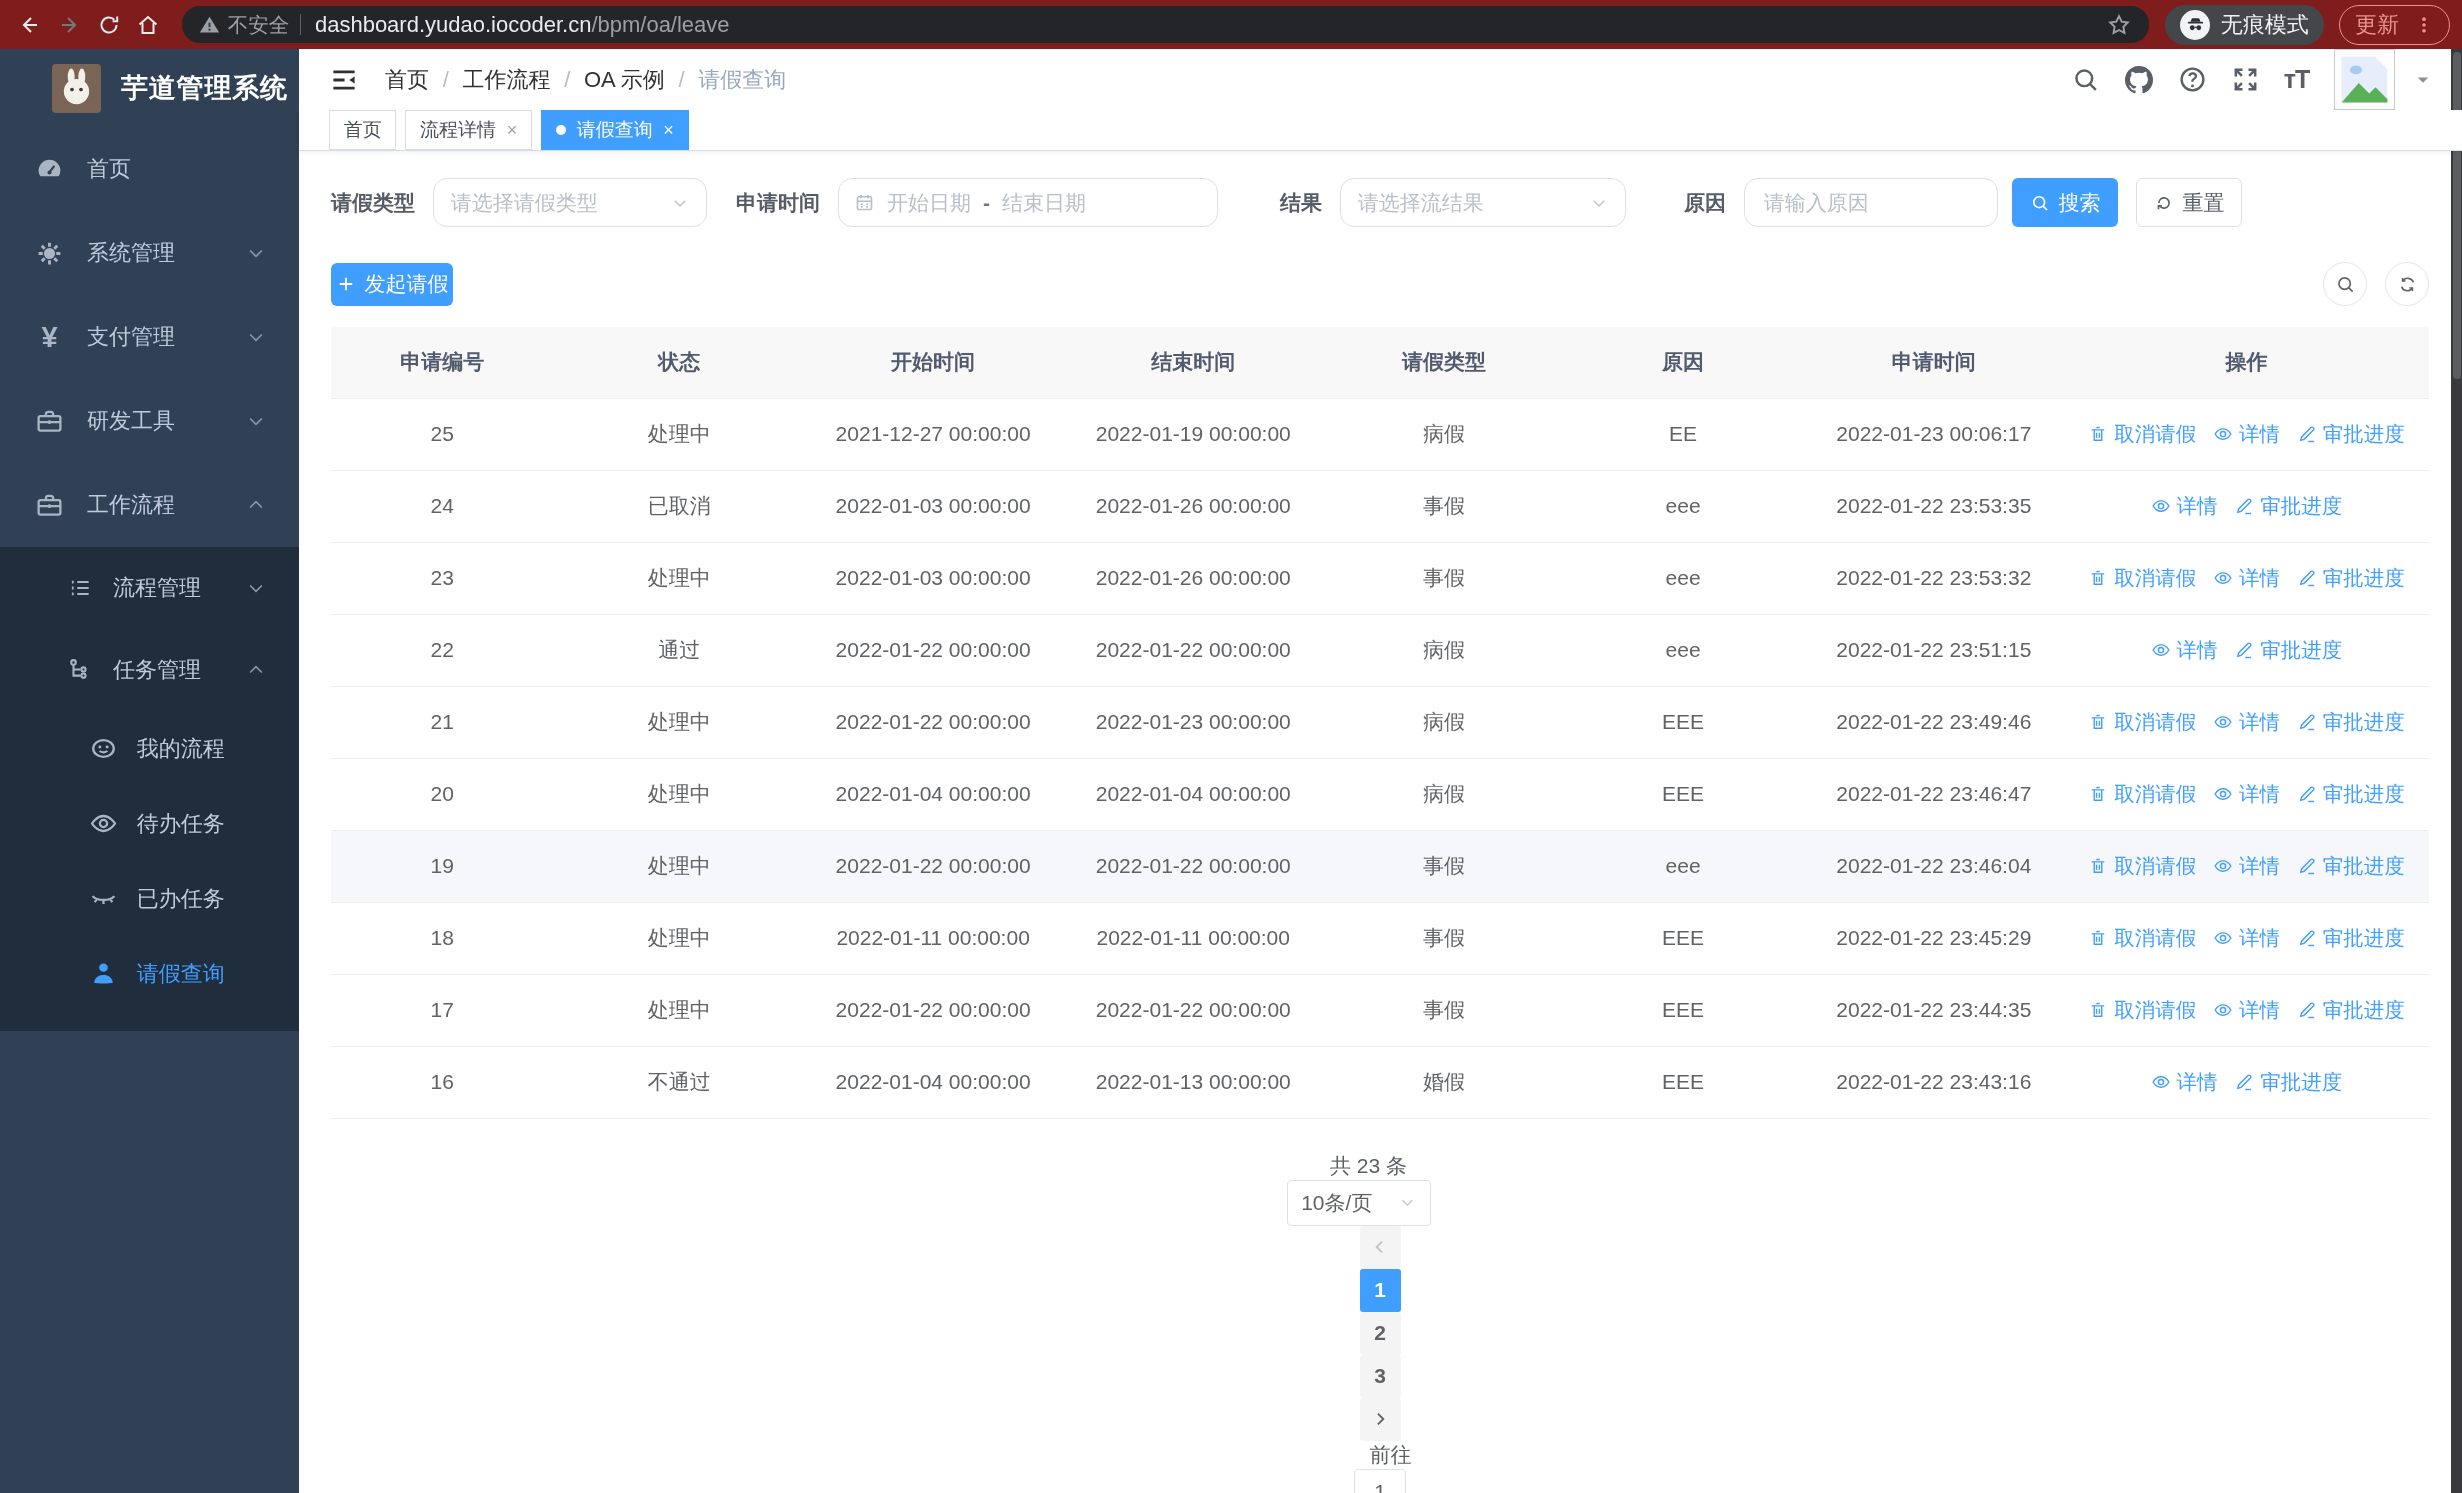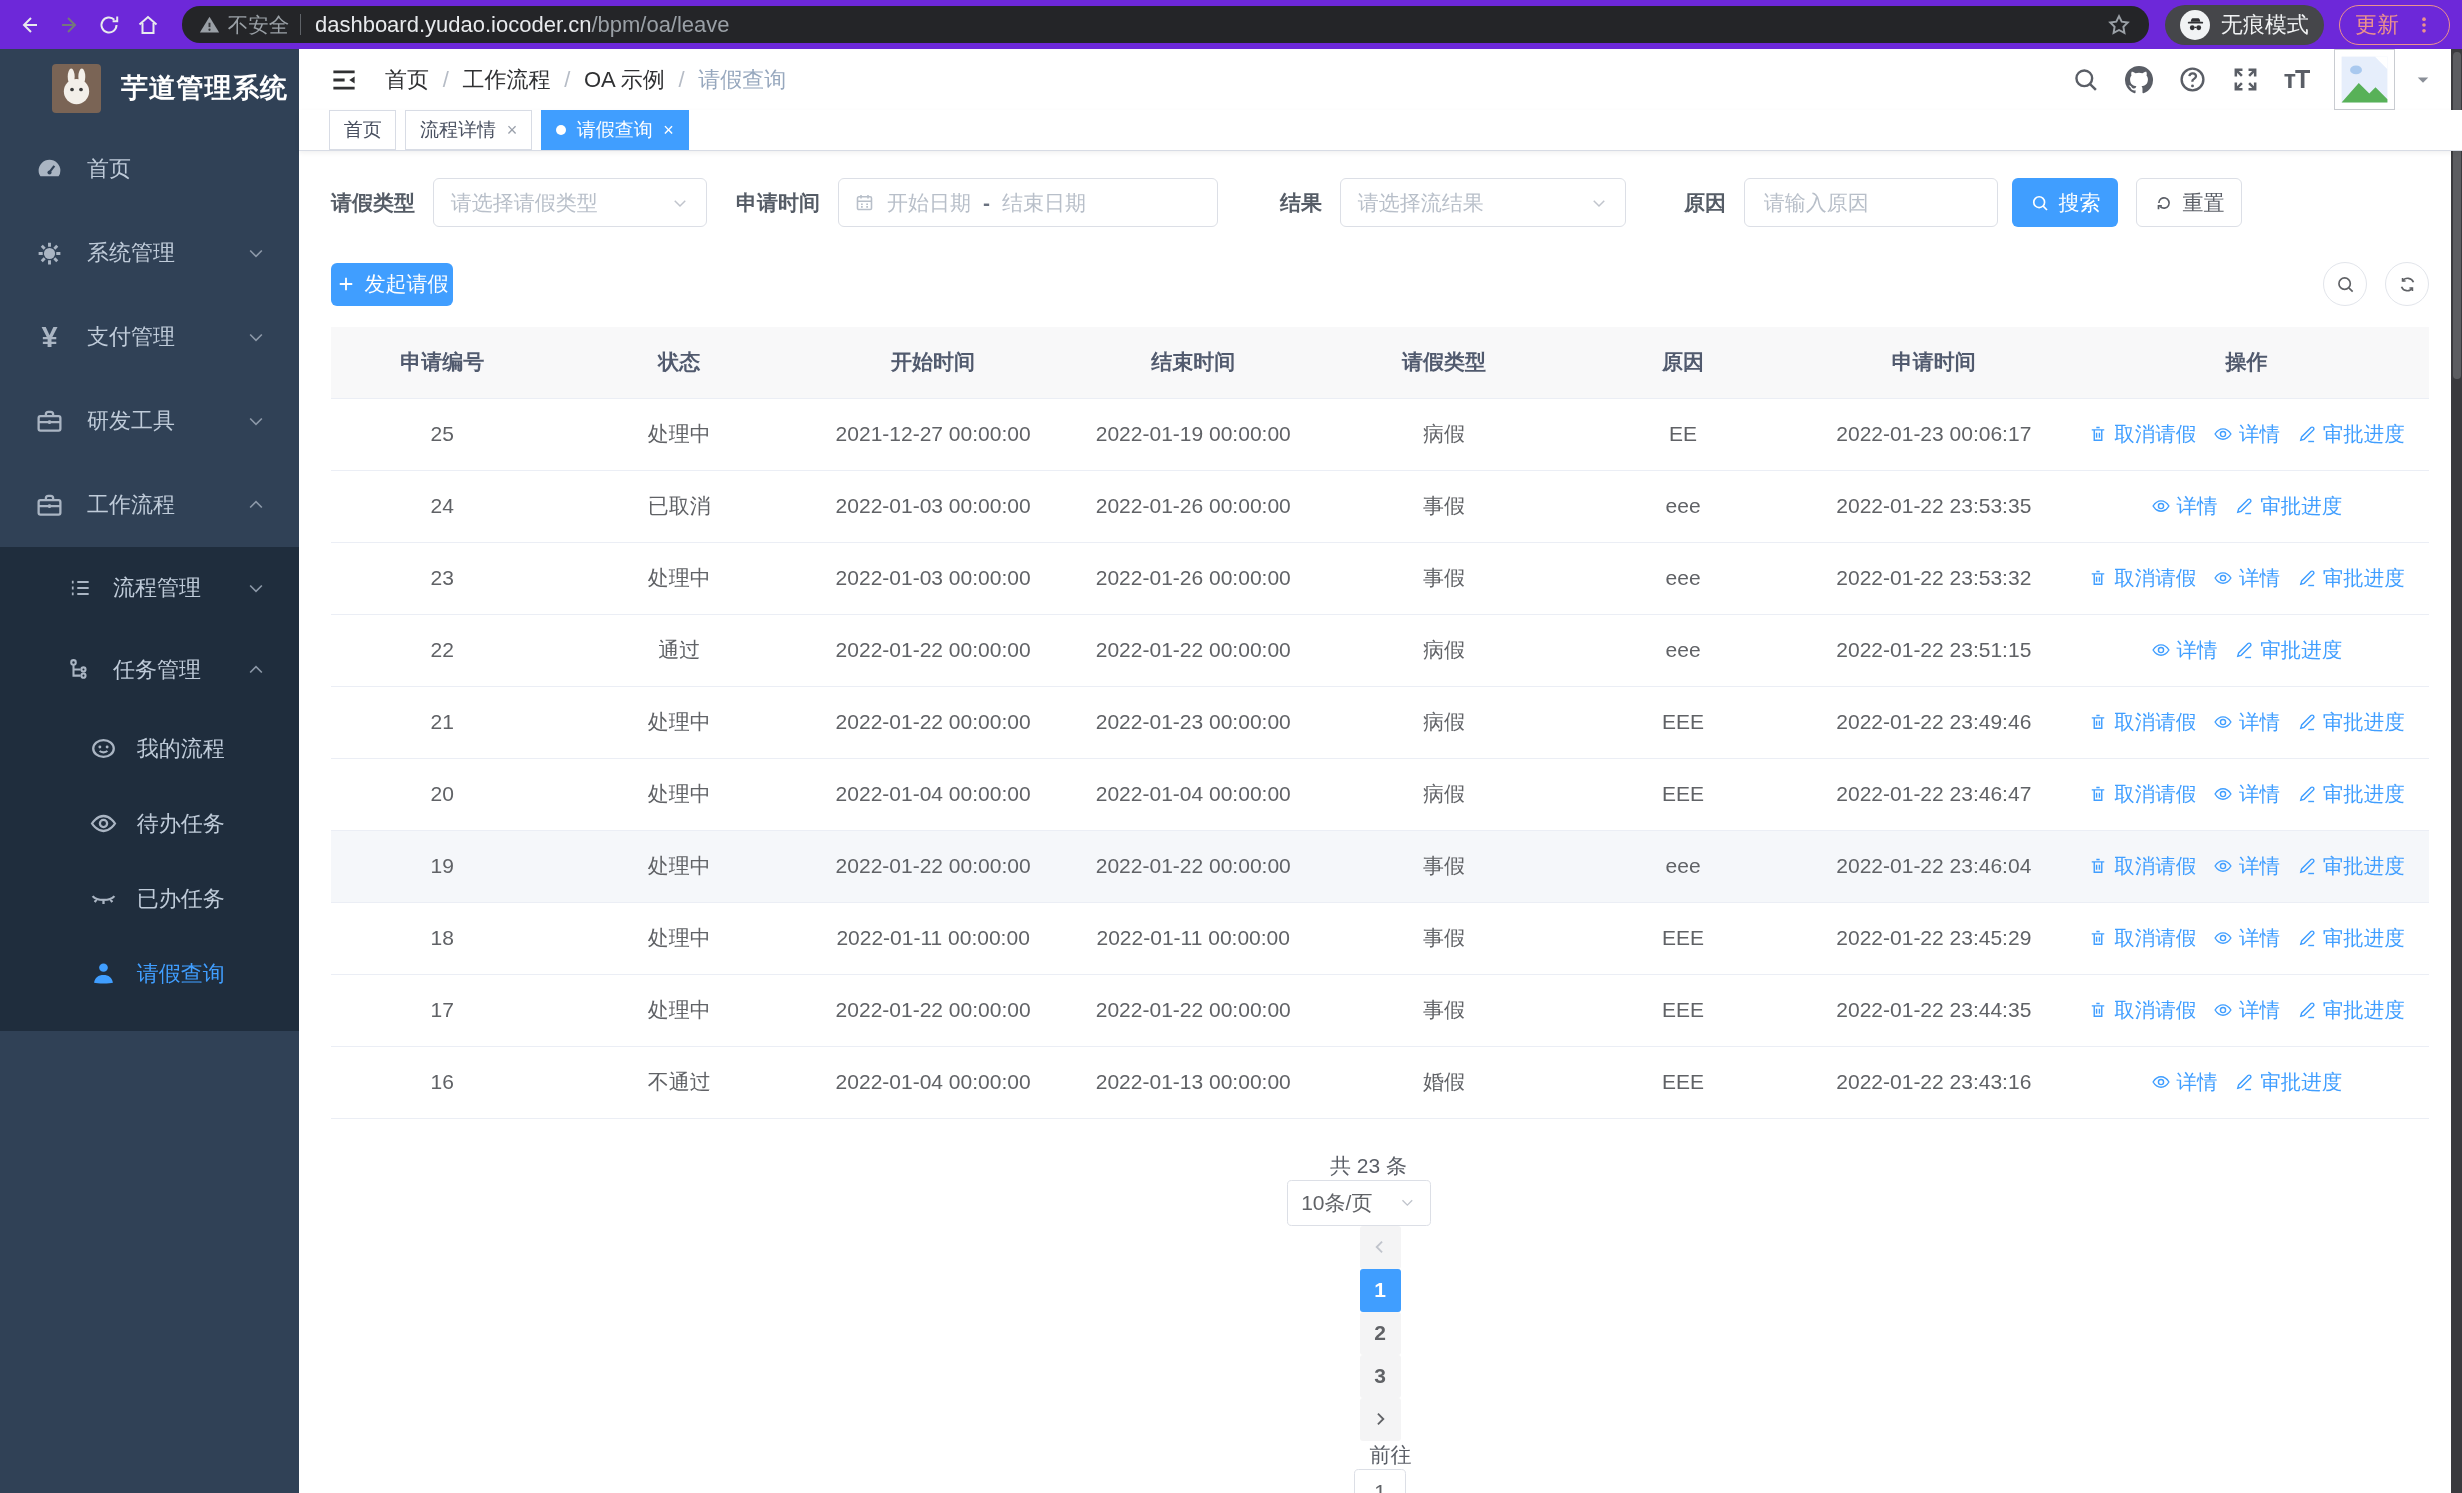--- a/index.html
+++ b/index.html
@@ -2,21 +2,21 @@
 <html style="font-size:12px"><head>
 <meta charset="utf-8">
 <style>
   html,body{margin:0;padding:0;background:#1b1b1d;}
   *{box-sizing:border-box;}
   .screen{position:relative;width:2462px;height:1494px;overflow:hidden;background:#fff;
     font-family:"Liberation Sans","DejaVu Sans",sans-serif;-webkit-font-smoothing:antialiased;}
   svg{display:block;}
 
   
-  .chrome{height:49px;background:#6d28d9;display:flex;align-items:center;padding:0 12px;gap:4.6px;}
+  .chrome{height:49px;background:#7f1d1d;display:flex;align-items:center;padding:0 12px;gap:4.6px;}
   .nav-ic{width:35px;height:35px;border-radius:50%;display:flex;align-items:center;justify-content:center;color:#e8eaed;flex:0 0 auto;}
   .nav-ic.dim{color:#74777c;}
   .addr{flex:1;height:37px;background:#242528;border-radius:18px;margin:0 12px;display:flex;align-items:center;padding:0 16.7px;min-width:0;}
   .addr .sec{color:#9aa0a6;font-size:20.5px;margin:0 10.6px 0 7.6px;}
   .addr .vdiv{width:1.5px;height:21px;background:#5f6368;margin-right:13.7px;}
   .addr .host{color:#e8eaed;font-size:22px;}
   .addr .path{color:#9aa0a6;font-size:22px;}
   .addr .star{margin-left:auto;color:#9aa0a6;}
   .pill{height:40px;border-radius:20px;display:flex;align-items:center;padding:0 15px;flex:0 0 auto;}
   .incog{background:#45464a;color:#f1f3f4;font-size:22px;gap:10.6px;margin-right:10.6px;}
@@ -58,21 +58,21 @@
   .tab .x{font-size:18px;color:#9aa0ab;line-height:1;}
   .tab.active{background:#409eff;border-color:#409eff;color:#fff;}
   .tab.active .x{color:#fff;}
   .tabdot{width:10.6px;height:10.6px;border-radius:50%;background:#fff;}
 
   .content{flex:1;padding:27px 33px 0 32px;background:#fff;}
 
   
   .frow{display:flex;align-items:center;height:49px;}
   .flabel{font-size:21px;font-weight:700;color:#555c66;margin-right:18px;white-space:nowrap;}
-  .ctrl{height:49px;border:1.5px solid #dcdfe6;border-radius:6px;background:#fff;display:flex;align-items:center;color:#b8bfc9;font-size:21px;}
+  .ctrl{height:49px;border:1.5px solid #dcdfe6;border-radius:14px;background:#fff;display:flex;align-items:center;color:#b8bfc9;font-size:21px;}
   .sel{justify-content:space-between;padding:0 16.7px;}
   .sel .chev{color:#c0c4cc;}
   .daterange{width:380px;padding:0 15px;gap:12px;color:#b8bfc9;}
   .daterange .dsep{color:#6b7280;font-weight:700;}
   .txt{padding:0 16.7px;}
   .txt input{border:none;outline:none;width:100%;font-size:21px;color:#606266;font-family:inherit;}
   .txt input::placeholder{color:#b8bfc9;}
   .btn{height:49px;border-radius:6px;font-size:21px;display:flex;align-items:center;justify-content:center;gap:9px;cursor:pointer;border:1.5px solid transparent;}
   .btn.primary{background:#409eff;color:#fff;}
   .btn.plain{background:#fff;border-color:#dcdfe6;color:#5a5e66;}

